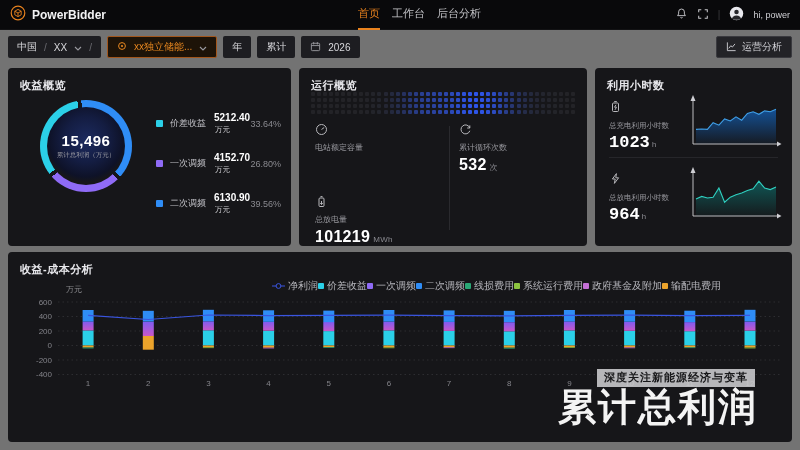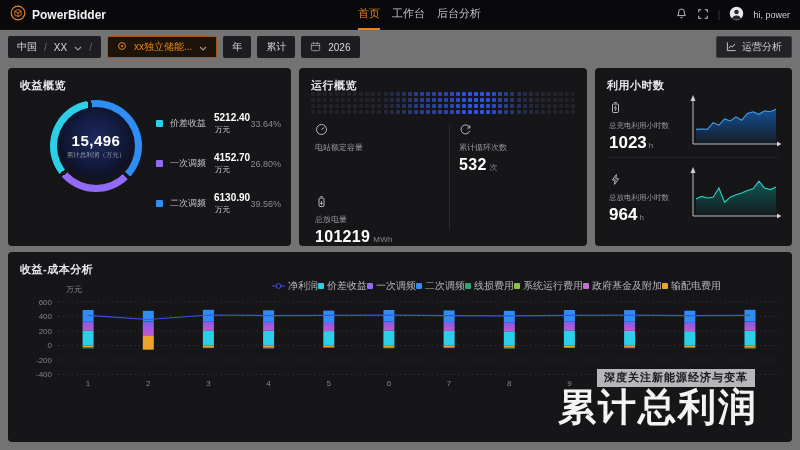--- a/index.html
+++ b/index.html
@@ -20,21 +20,21 @@
   .fctrl{height:22px;display:flex;align-items:center;gap:7px;padding:0 9px;background:#1d1d21;
          border-radius:2px;color:#d8d8dc;cursor:pointer;white-space:nowrap;}
   .fsep{color:#6a6a70;}
   .station{border:1px solid #a2561c;background:#1d1308;color:#e8871f;}
   .ops-btn{margin-left:auto;height:22px;display:flex;align-items:center;gap:5px;padding:0 9px;
            background:#232327;border:1px solid #3a3a3f;border-radius:2px;color:#d5d5da;font-size:10px;cursor:pointer;}
   
   .card{position:absolute;background:#161619;border-radius:4px;}
   .card h3{font-size:11px;color:#e8e8ec;font-weight:bold;position:absolute;top:10px;left:12px;letter-spacing:.5px;}
   #card-revenue{left:8px;top:68px;width:283px;height:178px;}
-  .donut{position:absolute;left:42px;top:32px;width:92px;height:92px;border-radius:50%;}
+  .donut{position:absolute;left:32px;top:32px;width:92px;height:92px;border-radius:50%;}
   .donut-hole{position:absolute;inset:7px;border-radius:50%;
       background:radial-gradient(circle at 50% 42%, #1c2a5e 0%, #141d42 38%, #0e1228 62%, #16161a 71%);
       display:flex;flex-direction:column;align-items:center;justify-content:center;gap:2px;}
   .donut-value{font-size:15px;font-weight:bold;color:#fff;letter-spacing:.5px;}
   .donut-label{font-size:6.5px;color:#9a9aa2;}
   .rev-legend{position:absolute;left:148px;top:44px;right:10px;display:flex;flex-direction:column;gap:17px;}
   .rev-row{display:flex;align-items:center;font-size:9px;}
   .sq{width:7px;height:7px;border-radius:1px;margin-right:7px;flex:none;}
   .rlbl{color:#c0c0c6;width:44px;flex:none;}
   .rval{color:#fff;font-weight:bold;font-size:10px;}
@@ -44,21 +44,21 @@
   .dotwave{position:absolute;left:12px;top:24px;width:264px;display:grid;grid-template-columns:repeat(44,1fr);gap:2px;}
   .dot{width:4px;height:4px;border-radius:1px;}
   .op-metrics{position:absolute;left:16px;top:54px;display:grid;grid-template-columns:144px 120px;row-gap:20px;}
   .micon svg{width:13px;height:13px;}
   .mlabel{font-size:8px;color:#98989e;margin:2px 0 3px;}
   .mvalue{font-size:16px;font-weight:bold;color:#fff;letter-spacing:.3px;}
   .mvalue i{font-style:normal;font-weight:normal;font-size:8px;color:#8a8a90;margin-left:3px;}
   .op-divider{position:absolute;left:150px;top:58px;height:104px;width:1px;background:#2a2a2e;}
   #card-hours{left:595px;top:68px;width:197px;height:178px;}
   .hours-item{position:absolute;left:12px;right:10px;height:66px;}
-  .hours-left{position:absolute;left:2px;top:8px;}
+  .hours-left{position:absolute;left:2px;top:8px;font-family:Liberation Mono, monospace;}
   .hicon svg{width:13px;height:13px;}
   .hlabel{font-size:7.5px;color:#98989e;margin:3px 0 2px;}
   .hvalue{font-size:17px;font-weight:bold;color:#fff;}
   .hvalue i{font-style:normal;font-weight:normal;font-size:8px;color:#8a8a90;margin-left:2px;}
   .spark{position:absolute;right:0;top:0;}
   .hours-divider{position:absolute;left:14px;right:14px;top:89px;height:1px;background:#26262a;}
   #card-cost{left:8px;top:252px;width:784px;height:190px;}
   .cost-ylabel{position:absolute;left:58px;top:32px;font-size:8px;color:#8a8a8e;}
   .cost-legend{position:absolute;left:264px;top:27px;display:flex;align-items:center;font-size:10px;color:#b4b4ba;}
   .cl-item{display:flex;align-items:center;gap:3px;cursor:pointer;white-space:nowrap;}

